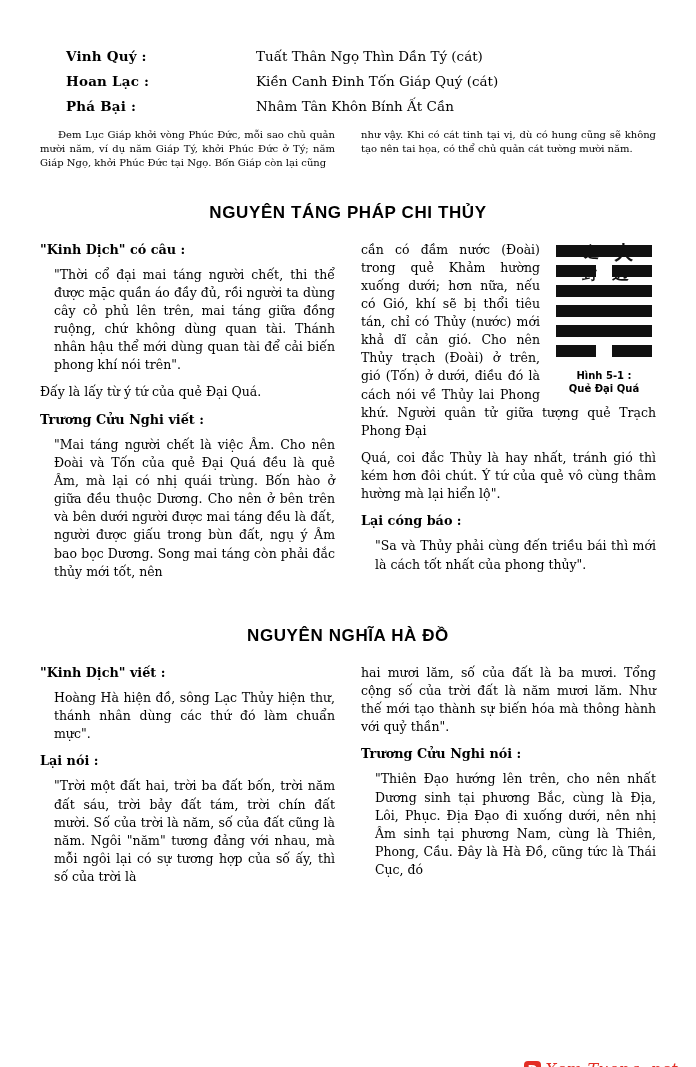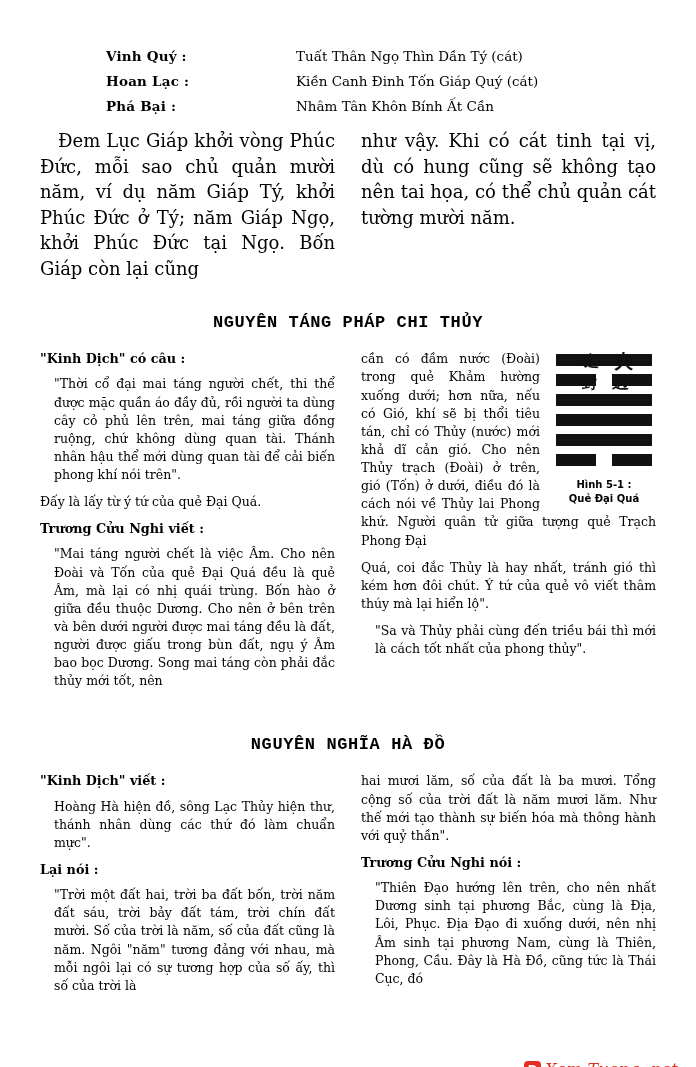--- a/index.html
+++ b/index.html
@@ -16,21 +16,21 @@
   .page {
     position: relative;
     width: 696px;
     height: 1067px;
     padding: 0;
   }
 
   
   .def-table {
     margin: 48px 0 0 0;
-    padding-left: 106px;
+    padding-left: 66px;
     display: block;
   }
   .def-row {
     display: flex;
     align-items: baseline;
     margin-bottom: 9px;
   }
   .def-term {
     width: 150px;
     font-weight: bold;
@@ -46,36 +46,36 @@
   .cols {
     display: flex;
     gap: 26px;
     padding: 0 40px 0 40px;
   }
   .col {
     width: 50%;
   }
   p {
     margin: 0 0 6px 0;
-    font-size: 18px;
+    font-size: 10px;
     line-height: 1.42;
     text-align: justify;
   }
   .p-first {
     text-indent: 18px;
   }
 
   .intro-block {
     margin-top: 14px;
   }
 
   
   h2 {
     text-align: center;
-    font-family: Liberation Mono, monospace;
+    font-family: Liberation Sans, sans-serif;
     font-size: 17px;
     font-weight: bold;
     letter-spacing: .6px;
     margin: 26px 0 18px 0;
   }
   h2.second {
     margin-top: 36px;
   }
 
   
@@ -255,21 +255,22 @@
           <div class="hx-line hx-yin">
               <span class="seg l"></span>
               <span class="seg r"></span>
             </div>
         </div>
         <div class="fig-cap" style="white-space:pre-line">Hình 5-1 :
 Quẻ Đại Quá</div>
       </div>
 
       <p class="plain">cần có đầm nước (Đoài) trong quẻ Khảm hường xuống dưới; hơn nữa, nếu có Gió, khí sẽ bị thổi tiêu tán, chỉ có Thủy (nước) mới khả dĩ cản gió. Cho nên Thủy trạch (Đoài) ở trên, gió (Tốn) ở dưới, điều đó là cách nói về Thủy lai Phong khứ. Người quân tử giữa tượng quẻ Trạch Phong Đại</p>
-      <p class="plain">Quá, coi đắc Thủy là hay nhất, tránh gió thì kém hơn đôi chút. Ý tứ của quẻ vô viết thâm thúy mà lại hiển lộ".</p>
+      <p class="plain">Quá, coi đắc Thủy là hay nhất, tránh gió thì kém hơn đôi chút. Ý tứ của quẻ vô cùng thâm hường mà lại hiển lộ".</p>
+      <p class="lead">Lại cóng báo :</p>
       <p class="quote">"Sa và Thủy phải cùng đến triều bái thì mới là cách tốt nhất của phong thủy".</p>
     </div>
   </div>
 
   <h2 class="second">NGUYÊN NGHĨA HÀ ĐỒ</h2>
 
   <div class="cols">
     <div class="col">
       <p class="lead">"Kinh Dịch" viết :</p>
       <p class="quote">Hoàng Hà hiện đồ, sông Lạc Thủy hiện thư, thánh nhân dùng các thứ đó làm chuẩn mực".</p>

